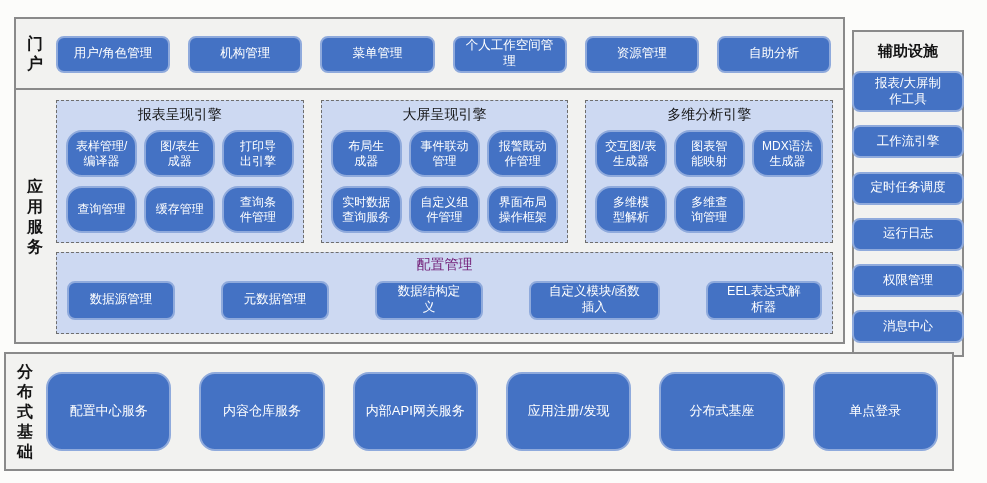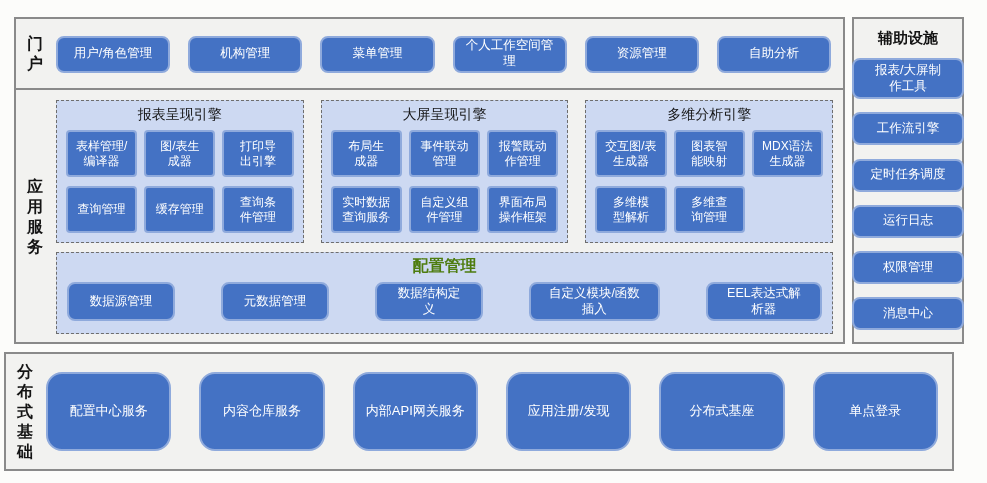--- a/index.html
+++ b/index.html
@@ -8,21 +8,21 @@
   .page { position: relative; width: 987px; height: 483px; background: #fcfcfa; overflow: hidden; }
 
   .panel {
     position: absolute;
     background: #f2f2f0;
     border: 2px solid #8a8a8a;
     display: flex;
   }
   .portal     { left: 14px; top: 17px;  width: 831px; height: 74px;  padding: 0 12px 0 10px; align-items: center; justify-content: center; }
   .app        { left: 14px; top: 88px;  width: 831px; height: 256px; padding: 10px 10px 8px 10px; align-items: center; }
-  .aux        { left: 852px; top: 17px; width: 112px; height: 327px; flex-direction: column; align-items: center; padding: 8px 5px 12px; }
+  .aux        { left: 852px; top: 30px; width: 112px; height: 327px; flex-direction: column; align-items: center; padding: 8px 5px 12px; }
   .foundation { left: 4px; top: 352px; width: 950px; height: 119px; padding: 0 14px 0 10px; align-items: center; }
 
   .vlabel {
     font-weight: bold; font-size: 16px; color: #141414;
     width: 18px; line-height: 1.25; word-break: break-all; text-align: center;
     margin-right: 12px; flex-shrink: 0;
   }
   .aux-title { font-weight: bold; font-size: 15px; color: #141414; text-align: center; margin: 2px 0 8px; }
 
   .btn {
@@ -38,27 +38,27 @@
   .portal-row .btn { flex: 1; height: 37px; font-size: 12.5px; padding: 0 6px; }
 
   .app-body { flex: 1; display: flex; flex-direction: column; gap: 9px; height: 100%; }
   .engines { display: flex; gap: 17px; flex: 1; }
   .engine {
     flex: 1; background: #cdd9f2; border: 1px dashed #6e6e6e;
     padding: 5px 9px 9px; display: flex; flex-direction: column;
   }
   .engine-title { text-align: center; font-size: 14px; color: #141414; margin-bottom: 6px; }
   .engine-grid { flex: 1; display: grid; grid-template-columns: repeat(3, 1fr); gap: 9px 7px; }
-  .engine-grid .btn { font-size: 12px; border-radius: 4px; padding: 2px 2px; }
+  .engine-grid .btn { font-size: 12px; border-radius: 16px; padding: 2px 2px; }
 
   .config {
     background: #cdd9f2; border: 1px dashed #6e6e6e;
     padding: 3px 10px 11px; height: 82px; display: flex; flex-direction: column;
   }
-  .config-title { text-align: center; font-size: 16px; color: #4d7c0f; font-weight: bold; }
+  .config-title { text-align: center; font-size: 14px; color: #701a75; }
   .config-row { flex: 1; display: flex; justify-content: center; align-items: center; gap: 46px; margin-top: 4px; }
   .config-row .btn { height: 39px; font-size: 12.5px; padding: 0 15px; min-width: 108px; }
 
   .aux-list { flex: 1; width: 100%; display: flex; flex-direction: column; align-items: center; justify-content: space-between; padding-top: 2px; }
   .aux-list .btn { width: 112px; min-height: 33px; font-size: 12.5px; padding: 3px 3px; }
 
   .foundation-row { flex: 1; display: flex; justify-content: flex-start; gap: 28px; }
   .foundation-row .btn { flex: 1; height: 79px; font-size: 13px; border-radius: 16px; padding: 0 8px; }
 </style>
 </head>

